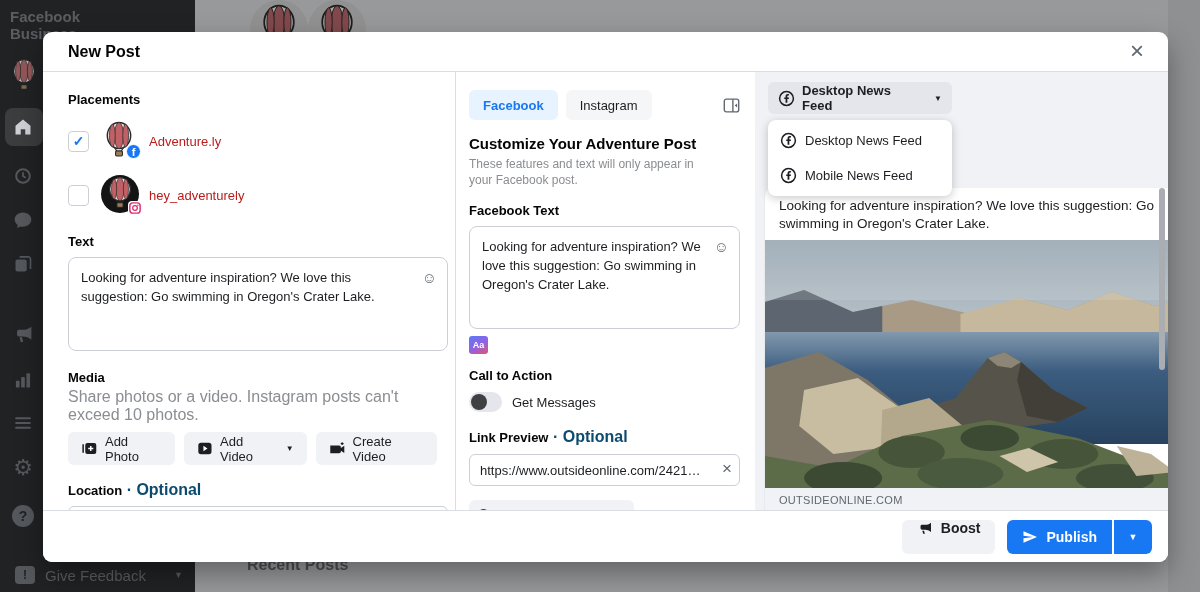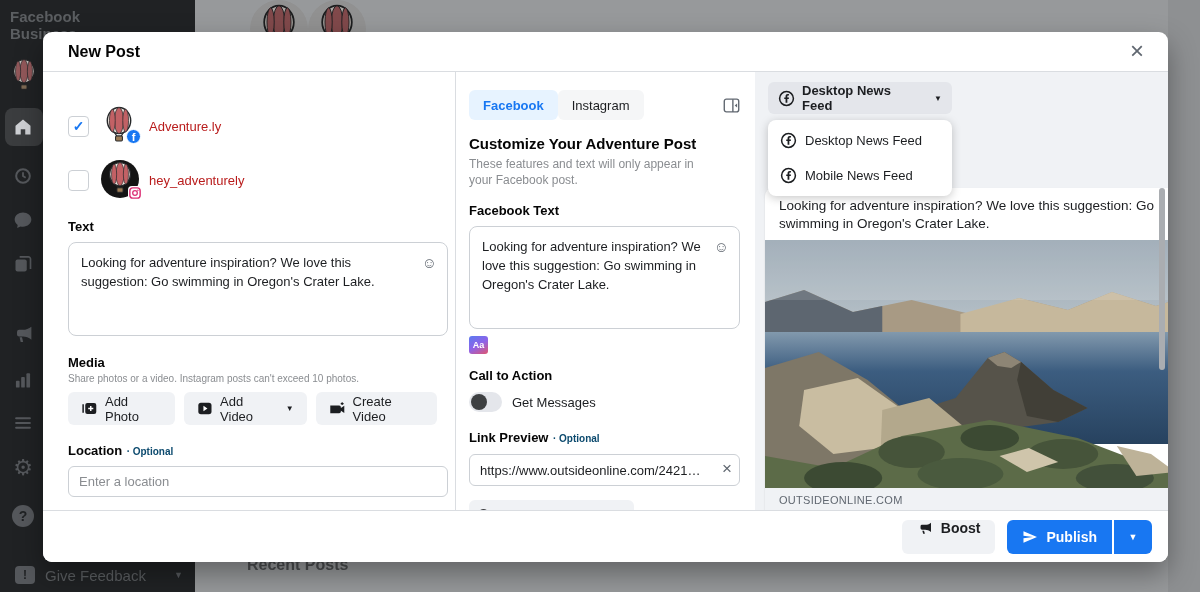--- a/index.html
+++ b/index.html
@@ -29,21 +29,21 @@
   .sb-caret { margin-left:28px; font-size:9px; color:#55585c; }
 
   
   .modal { position:absolute; left:43px; top:32px; width:1125px; height:530px; background:#fff; border-radius:9px;
     box-shadow:0 12px 28px rgba(0,0,0,.35); z-index:10; overflow:hidden; }
   .m-header { position:absolute; left:0; top:0; width:100%; height:40px; border-bottom:1px solid #dadde1; }
   .m-title { position:absolute; left:25px; top:11px; font-size:16px; font-weight:bold; color:#050505; }
   .m-close { position:absolute; right:16px; top:4px; font-size:24px; color:#606770; cursor:pointer; width:30px; height:30px;
     display:flex; align-items:center; justify-content:center; }
   .label { font-size:13px; font-weight:bold; color:#050505; }
-  .sub { font-size:10px; color:#8a8d91; }
+  .sub { font-size:16px; color:#8a8d91; }
 
   
   .col-left { position:absolute; left:0; top:40px; width:412px; bottom:52px; padding:20px 18px 0 25px; overflow:hidden; }
   .pl-row { display:flex; align-items:center; margin-top:14px; }
   .checkbox { width:21px; height:21px; border:1px solid #ccd0d5; border-radius:4px; background:#fff; display:flex;
     align-items:center; justify-content:center; font-size:14px; font-weight:bold; color:#1877f2; }
   .avatar-wrap { position:relative; width:38px; height:40px; margin-left:12px; }
   .avatar-wrap svg.balloon-svg { width:36px; height:40px; }
   .avatar-dark { width:38px; height:38px; border-radius:50%; background:#141414; overflow:hidden; }
   .avatar-dark svg.balloon-svg { width:32px; height:36px; margin:1px 0 0 3px; }
@@ -64,21 +64,21 @@
     padding:0 10px; font-family:"Liberation Sans",sans-serif; background:#fff; outline:none; }
   .input::placeholder { color:#8a8d91; }
   .sec-gap { margin-top:19px; }
   .opt { color:#0c4a6e; font-weight:bold;text-align:center; }
 
   
   .v-divider { position:absolute; left:412px; top:40px; bottom:52px; width:1px; background:#dadde1; }
 
   
   .col-mid { position:absolute; left:413px; top:40px; width:299px; bottom:52px; padding:18px 15px 0 13px; overflow:hidden; }
-  .tabs { display:flex; align-items:center; }
+  .tabs { display:flex; gap:8px; align-items:center; }
   .tab { height:30px; border-radius:6px; padding:0 14px; font-size:13px; font-weight:bold; display:flex; align-items:center; }
   .tab.active { background:#e7f3ff; color:#1877f2; }
   .tab.inactive { background:#f5f6f7; color:#1c1e21; font-weight:normal; }
   .collapse-ic { margin-left:auto; }
   .mid-title { font-size:15px; font-weight:bold; color:#050505; margin-top:15px; }
   .mid-sub { font-size:12px; color:#8a8d91; line-height:1.35; margin-top:4px; width:250px; }
   .ta-mid { width:271px; height:103px; margin-top:8px; }
   .aa-chip { width:19px; height:18px; border-radius:3px; margin-top:7px;
     background:linear-gradient(150deg,#5a7bf0 0%,#8e62e8 50%,#e0566f 100%);
     color:#fff; font-size:9px; font-weight:bold; display:flex; align-items:center; justify-content:center; }
@@ -218,20 +218,21 @@
 </div>
 
 <div class="modal">
 
   <div class="m-header">
     <div class="m-title">New Post</div>
     <div class="m-close">×</div>
   </div>
 
   <div class="col-left">
+    <div class="label">Placements</div>
 
     <div class="pl-row">
       <div class="checkbox">✓</div>
       <div class="avatar-wrap">
         <svg class="balloon-svg" viewBox="0 0 40 44">
             <use href="#balloon"></use>
           </svg>
         <div class="badge-fb">f</div>
       </div>
       <div class="pl-name">Adventure.ly</div>

